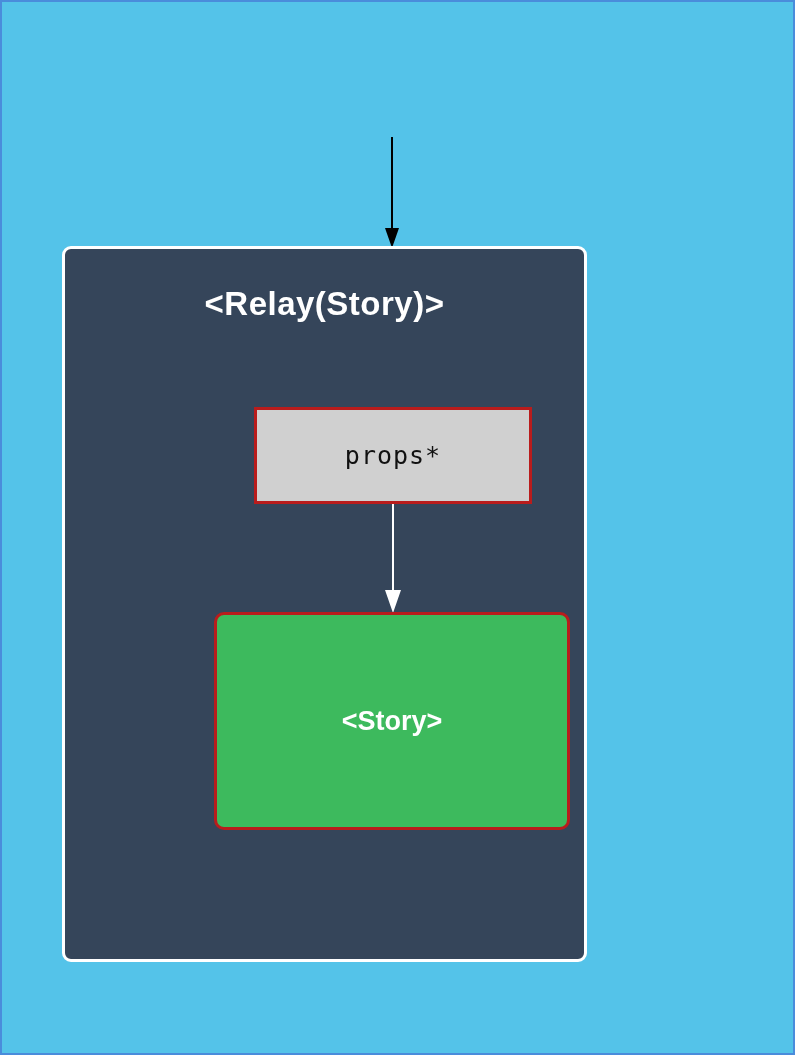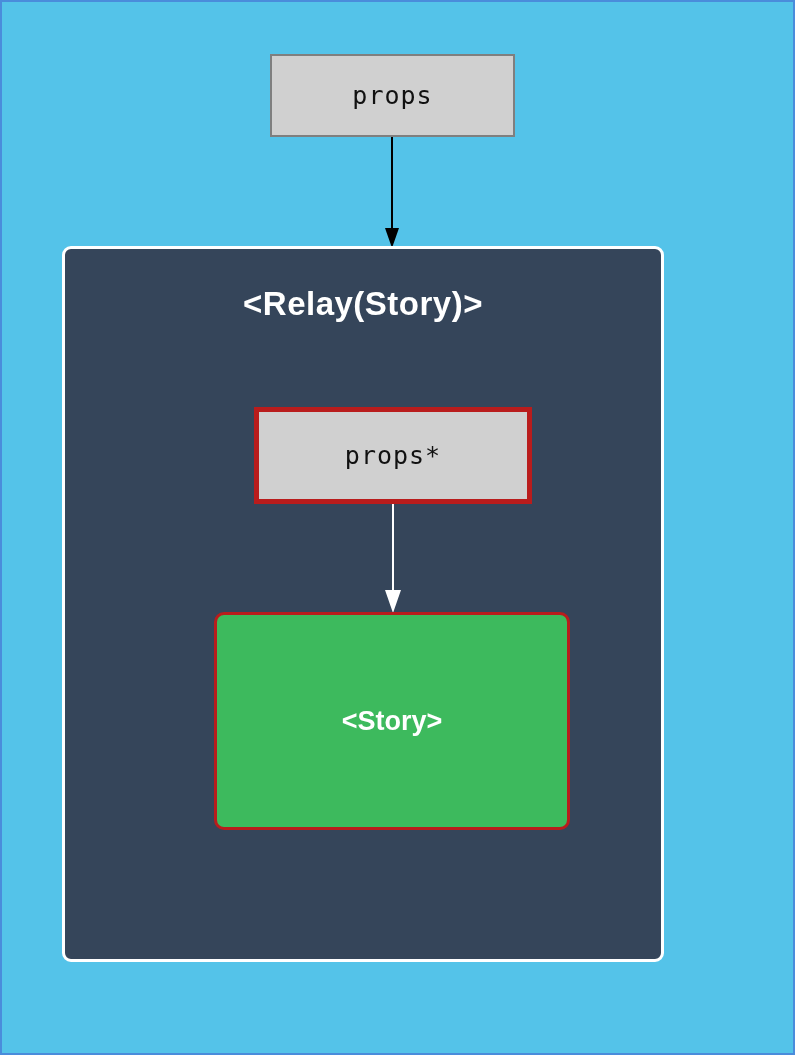--- a/index.html
+++ b/index.html
@@ -51,21 +51,21 @@
     top: 86px;
     border-left: 8px solid transparent;
     border-right: 8px solid transparent;
     border-top: 23px solid var(--arrow_light, #FFFFFF);
   }
 
   
   .relay-container {
     position: absolute;
     left: 60px; top: 244px;
-    width: 602px; height: 716px;
+    width: 525px; height: 716px;
     background: var(--container_fill, #35455A);
     border: 3px solid #FFFFFF;
     border-radius: 9px;
   }
   .relay-title {
     position: absolute;
     left: 0; top: 36px;
     width: 100%;
     text-align: center;
     color: var(--text_light, #FFFFFF);
@@ -73,21 +73,21 @@
     font-weight: bold;
     letter-spacing: 0.5px;
   }
 
   
   .node-props-star {
     position: absolute;
     left: 252px; top: 405px;
     width: 278px; height: 97px;
     background: var(--node_fill, #D0D0D0);
-    border: 5px solid #b91c1c;
+    border: 3px solid #b91c1c;
     display: flex; align-items: center; justify-content: center;
   }
 
   
   .node-story {
     position: absolute;
     left: 212px; top: 610px;
     width: 356px; height: 218px;
     background: var(--story_fill, #3DBA5D);
     border: 3px solid #b91c1c;
@@ -98,23 +98,20 @@
     color: var(--text_light, #FFFFFF);
     font-size: 27px;
     font-weight: bold;
   }
 </style>
 </head>
 <body>
 
 <div class="page">
 
-  <div class="node-props">
-    <span class="mono-label">props</span>
-  </div>
 
   <div class="arrow arrow-black">
     <div class="shaft"></div>
     <div class="head"></div>
   </div>
 
   <div class="relay-container">
     <div class="relay-title">&lt;Relay(Story)&gt;</div>
   </div>
 

